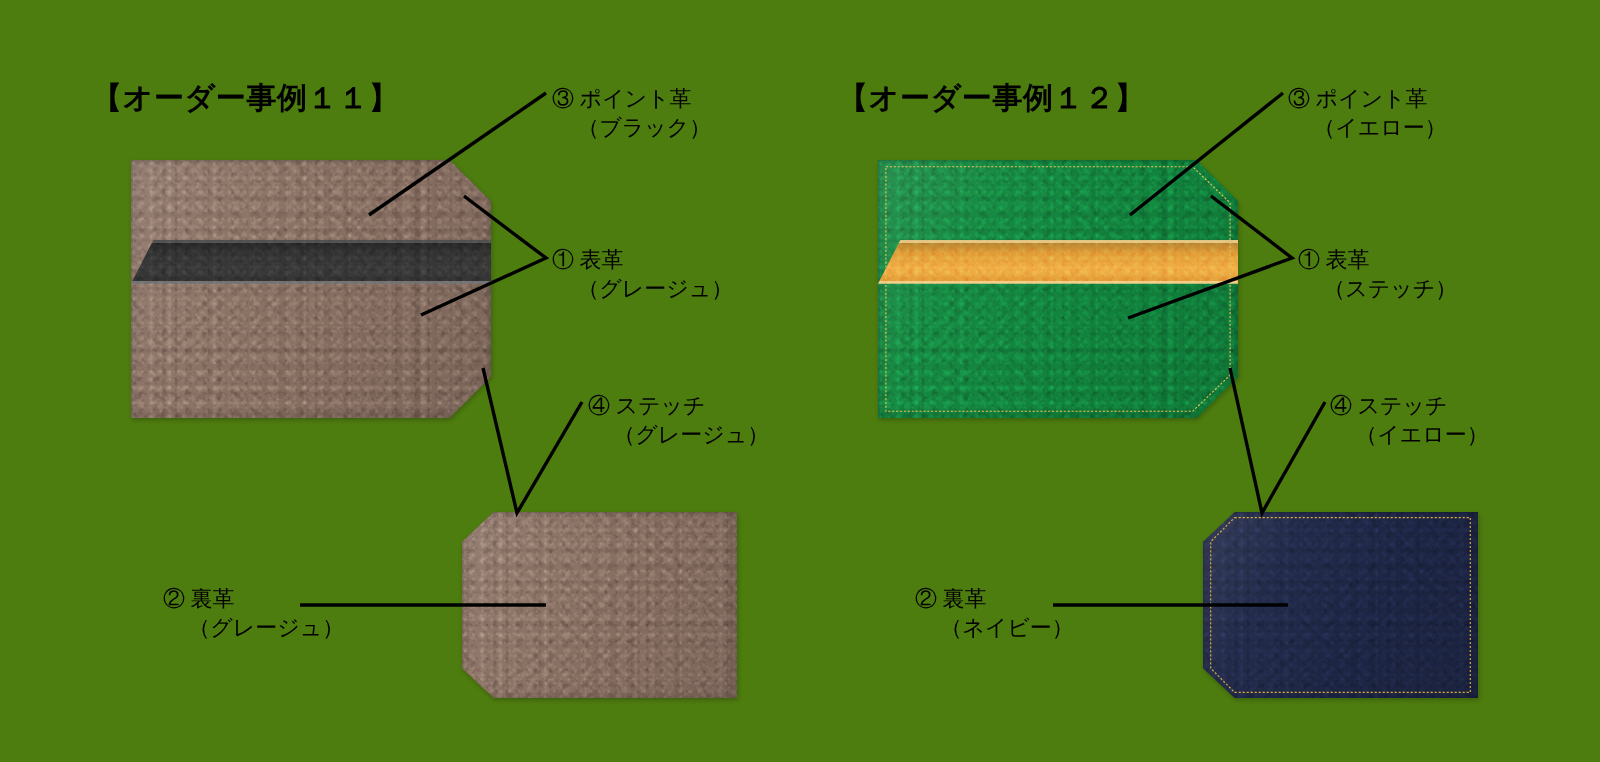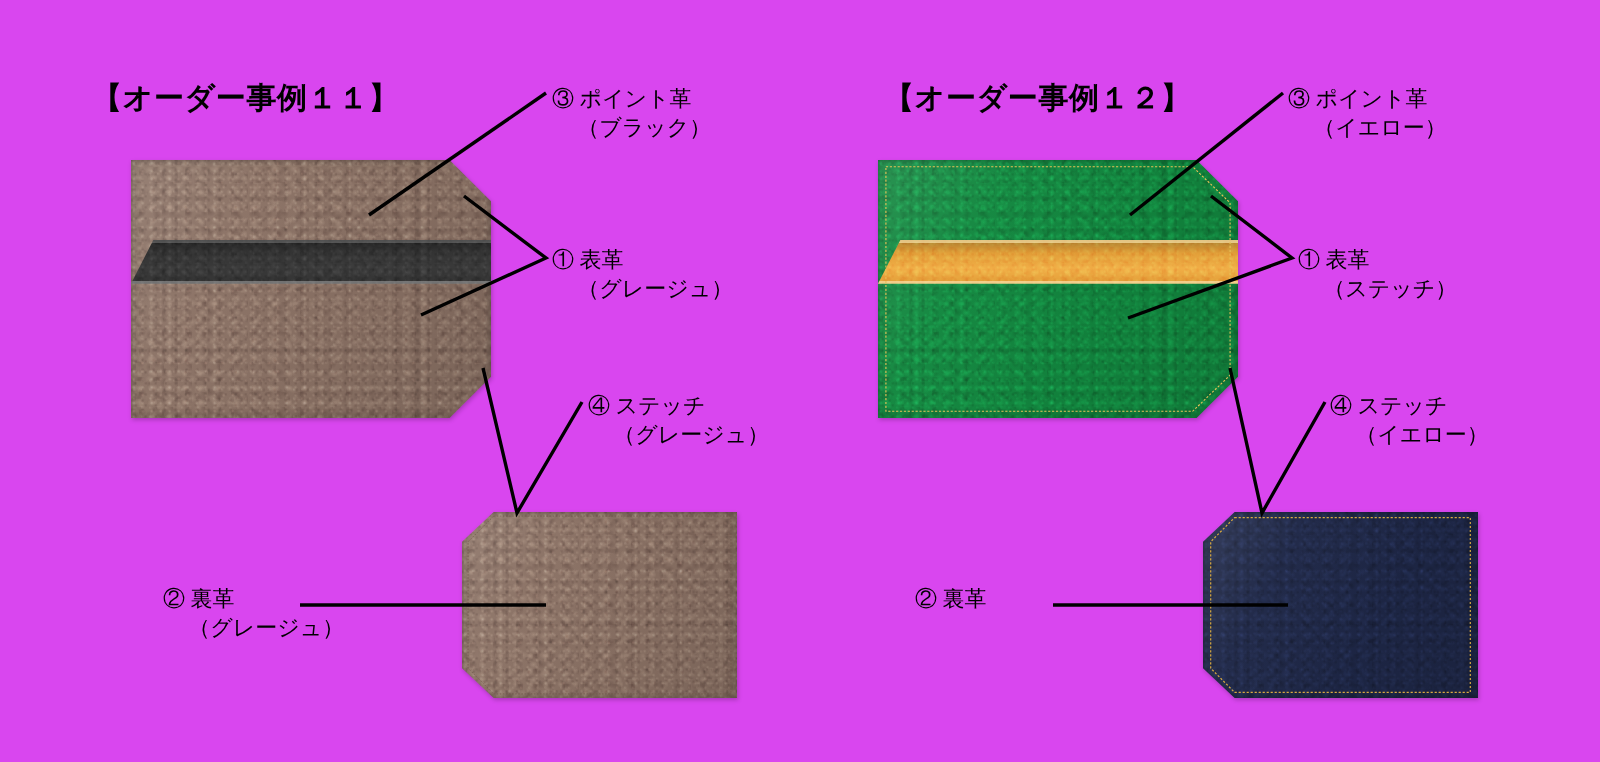--- a/index.html
+++ b/index.html
@@ -10,36 +10,36 @@
   }
   body {
     font-family: "Liberation Serif", "DejaVu Serif", serif;
     color: #111111;
   }
 
   #page {
     position: relative;
     width: 1600px;
     height: 762px;
-    background: #d946ef;
+    background: #4d7c0f;
     overflow: hidden;
   }
 
   
   .section-title {
     position: absolute;
     font-family: "Liberation Serif", "DejaVu Serif", serif;
     font-size: 30px;
     font-weight: 700;
     letter-spacing: 0.02em;
     color: #000000;
     white-space: nowrap;
   }
   #title-left  { left: 92px;  top: 58px; }
-  #title-right { left: 884px; top: 58px; }
+  #title-right { left: 838px; top: 58px; }
 
   
   .callout {
     position: absolute;
     font-family: "Liberation Serif", "DejaVu Serif", serif;
     font-size: 22px;
     line-height: 1.32;
     color: #000000;
     white-space: nowrap;
   }
@@ -299,20 +299,21 @@
     <span class="l2">（ステッチ）</span>
   </div>
 
   <div class="callout" style="left:1330px; top:391px;">
     <span class="l1">④ ステッチ</span>
     <span class="l2">（イエロー）</span>
   </div>
 
   <div class="callout" style="left:915px; top:584px;">
     <span class="l1">② 裏革</span>
+    <span class="l2">（ネイビー）</span>
   </div>
 
   <svg id="leaders" viewBox="0 0 1600 762">
 
     <line x1="546" y1="93" x2="369" y2="215"></line>
 
     <polyline points="546,258 464,196 546,258 421,315"></polyline>
 
     <polyline points="483,368 517,513 582,402"></polyline>
 

